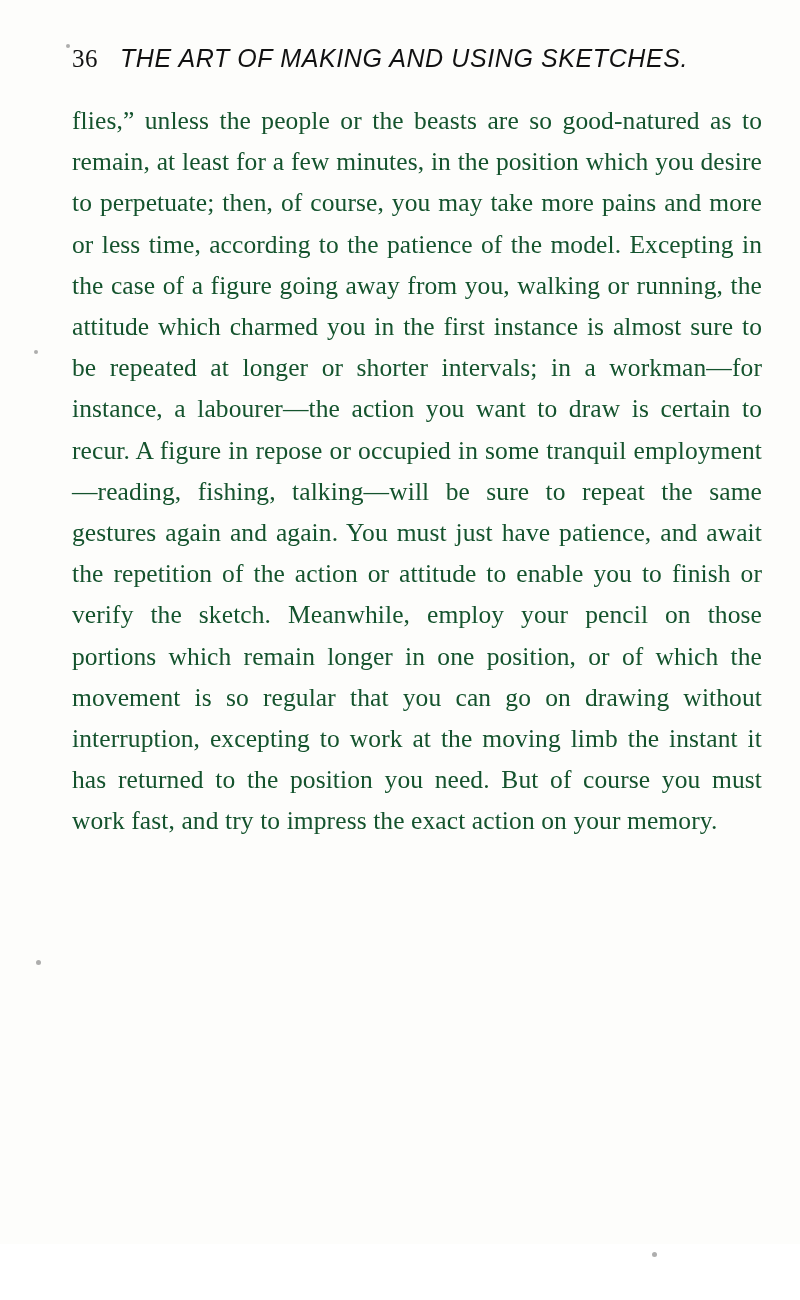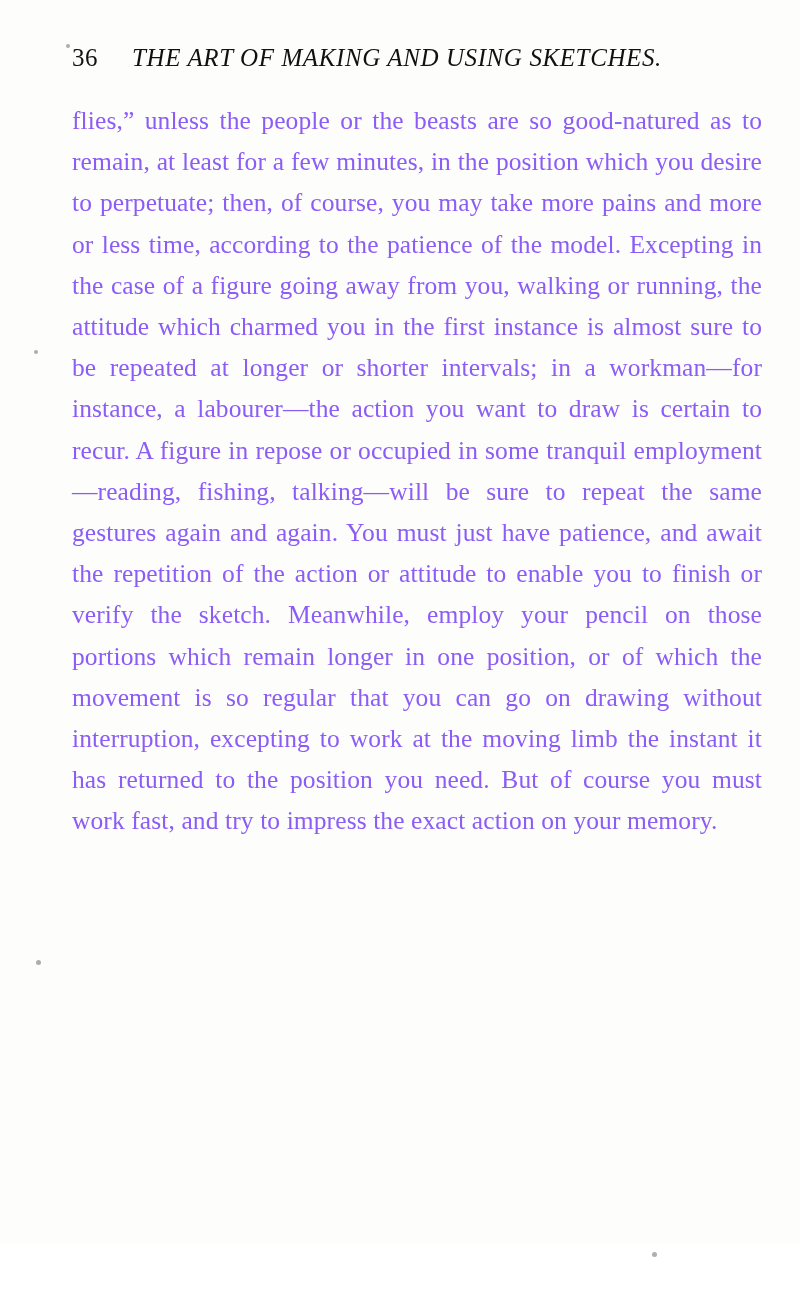--- a/index.html
+++ b/index.html
@@ -30,36 +30,35 @@
     white-space: nowrap;
   }
   .folio {
     font-family: "Liberation Serif", serif;
     font-size: 25px;
     letter-spacing: 0.5px;
     color: #111;
     margin-right: 22px;
   }
   .running-title {
-    font-family: Liberation Serif, serif;
+    font-family: Liberation Sans, sans-serif;
     font-style: italic;
     font-size: 25px;
     letter-spacing: 0.6px;
     color: #111;
-    margin-left: 12px;
   }
   .body-text {
     position: absolute;
     top: 100px;
     left: 72px;
     width: 690px;
     font-size: 25.5px;
     line-height: 41.2px;
     text-align: justify;
-    color: #8b5cf6;
+    color: #14532d;
     letter-spacing: 0.1px;
   }
   .body-text p {
     margin: 0;
   }
   .body-text p.indent {
     text-indent: 34px;
   }
   
   .speck {

